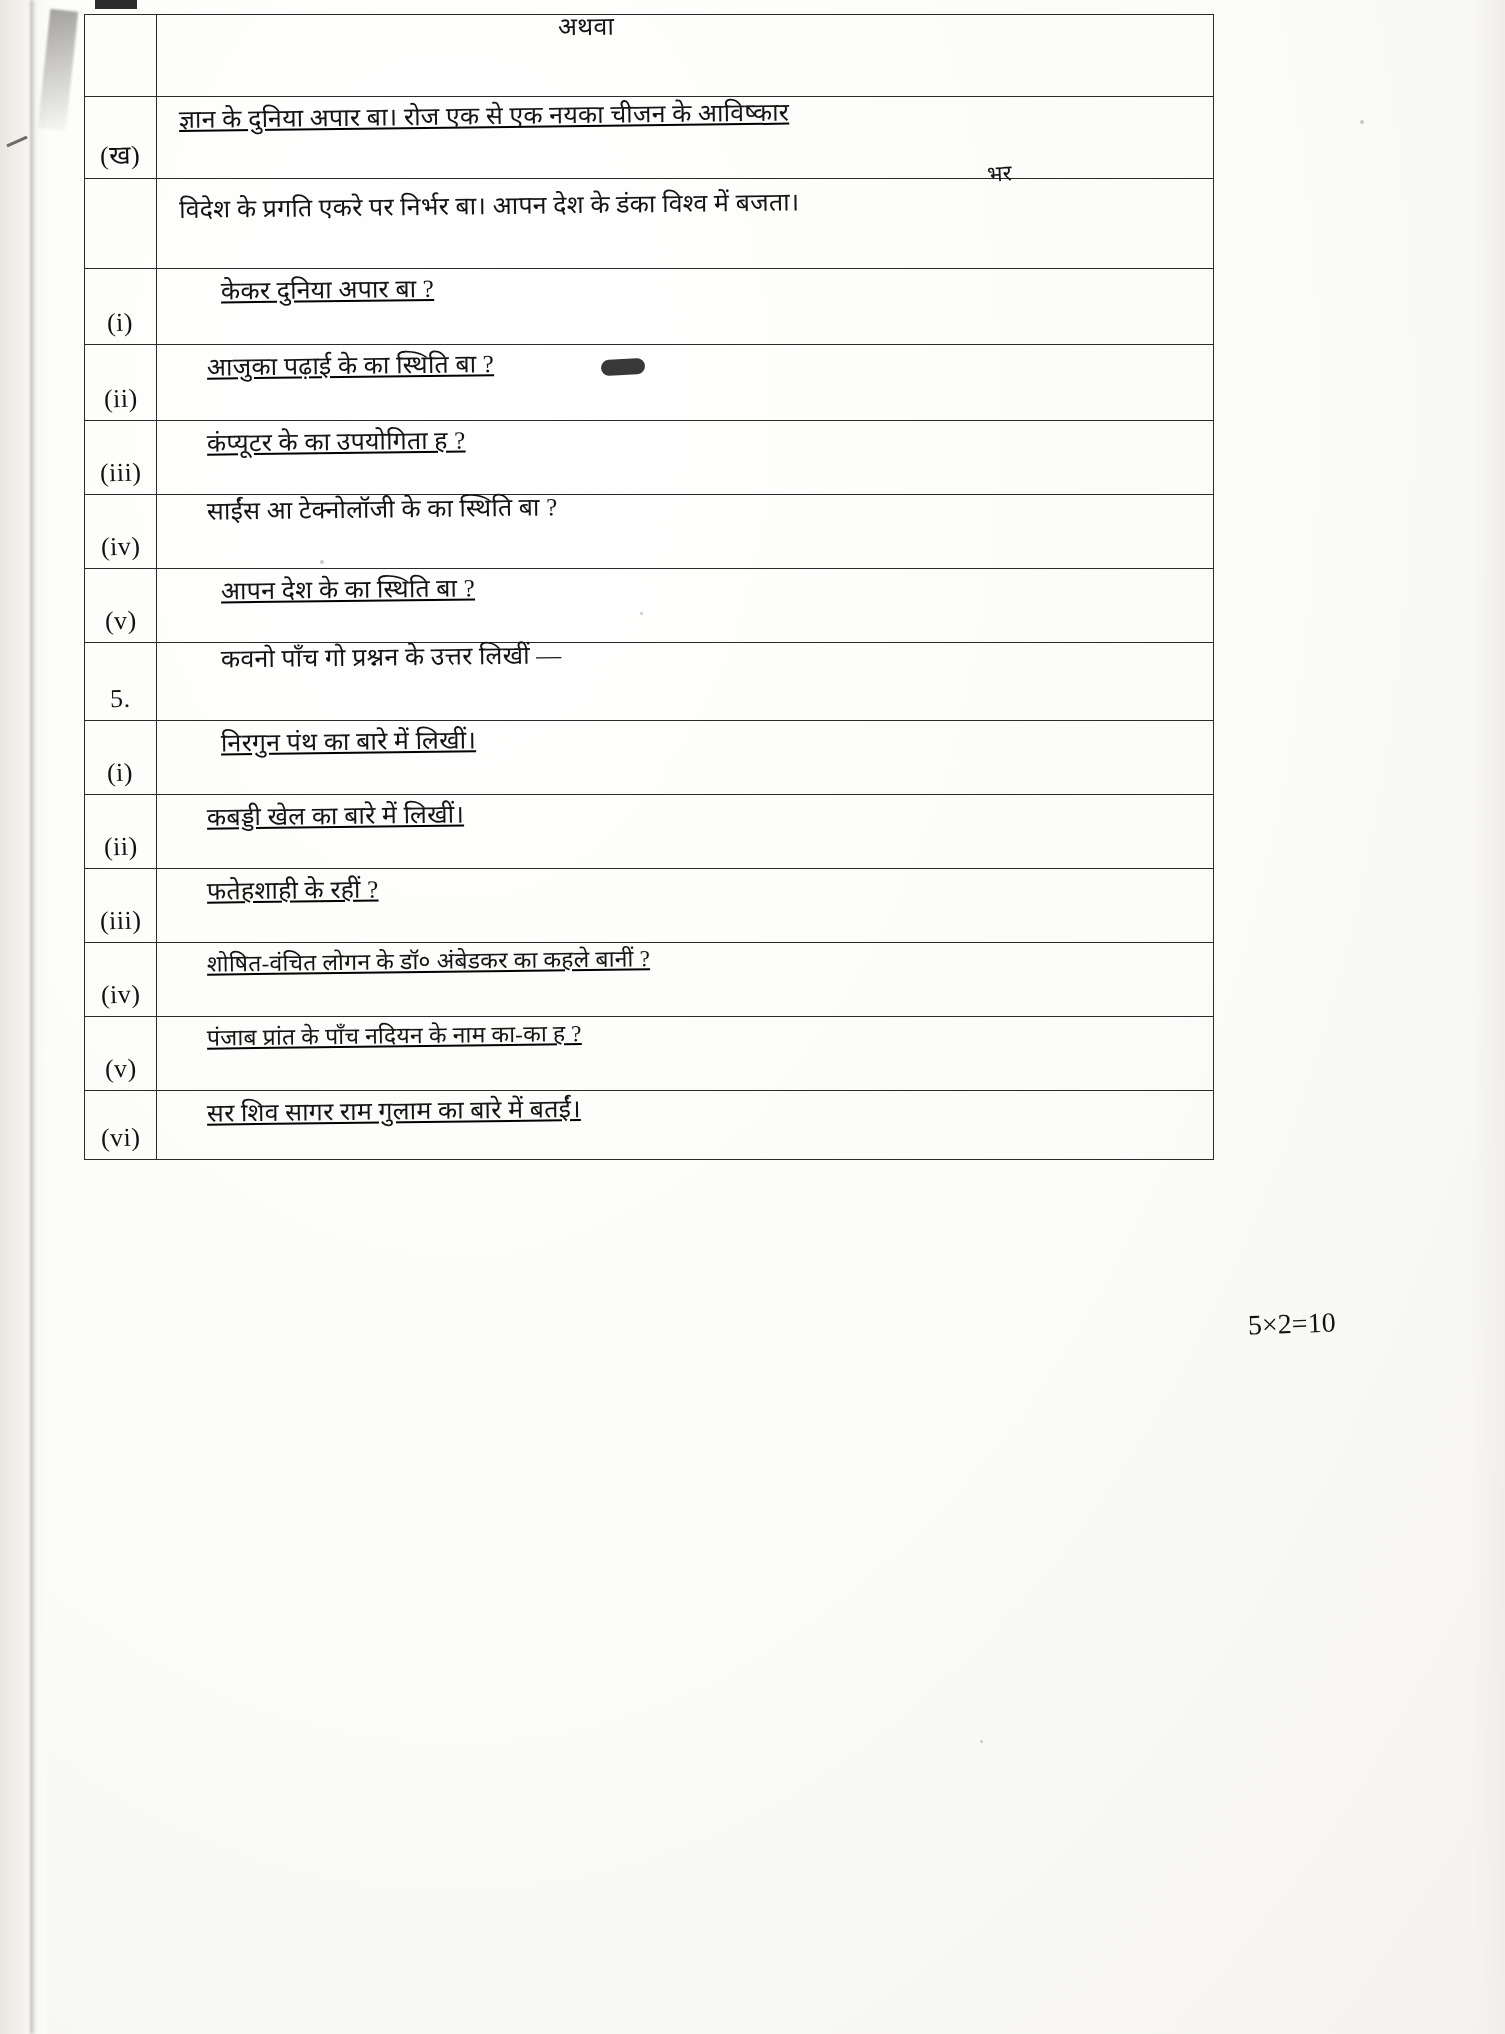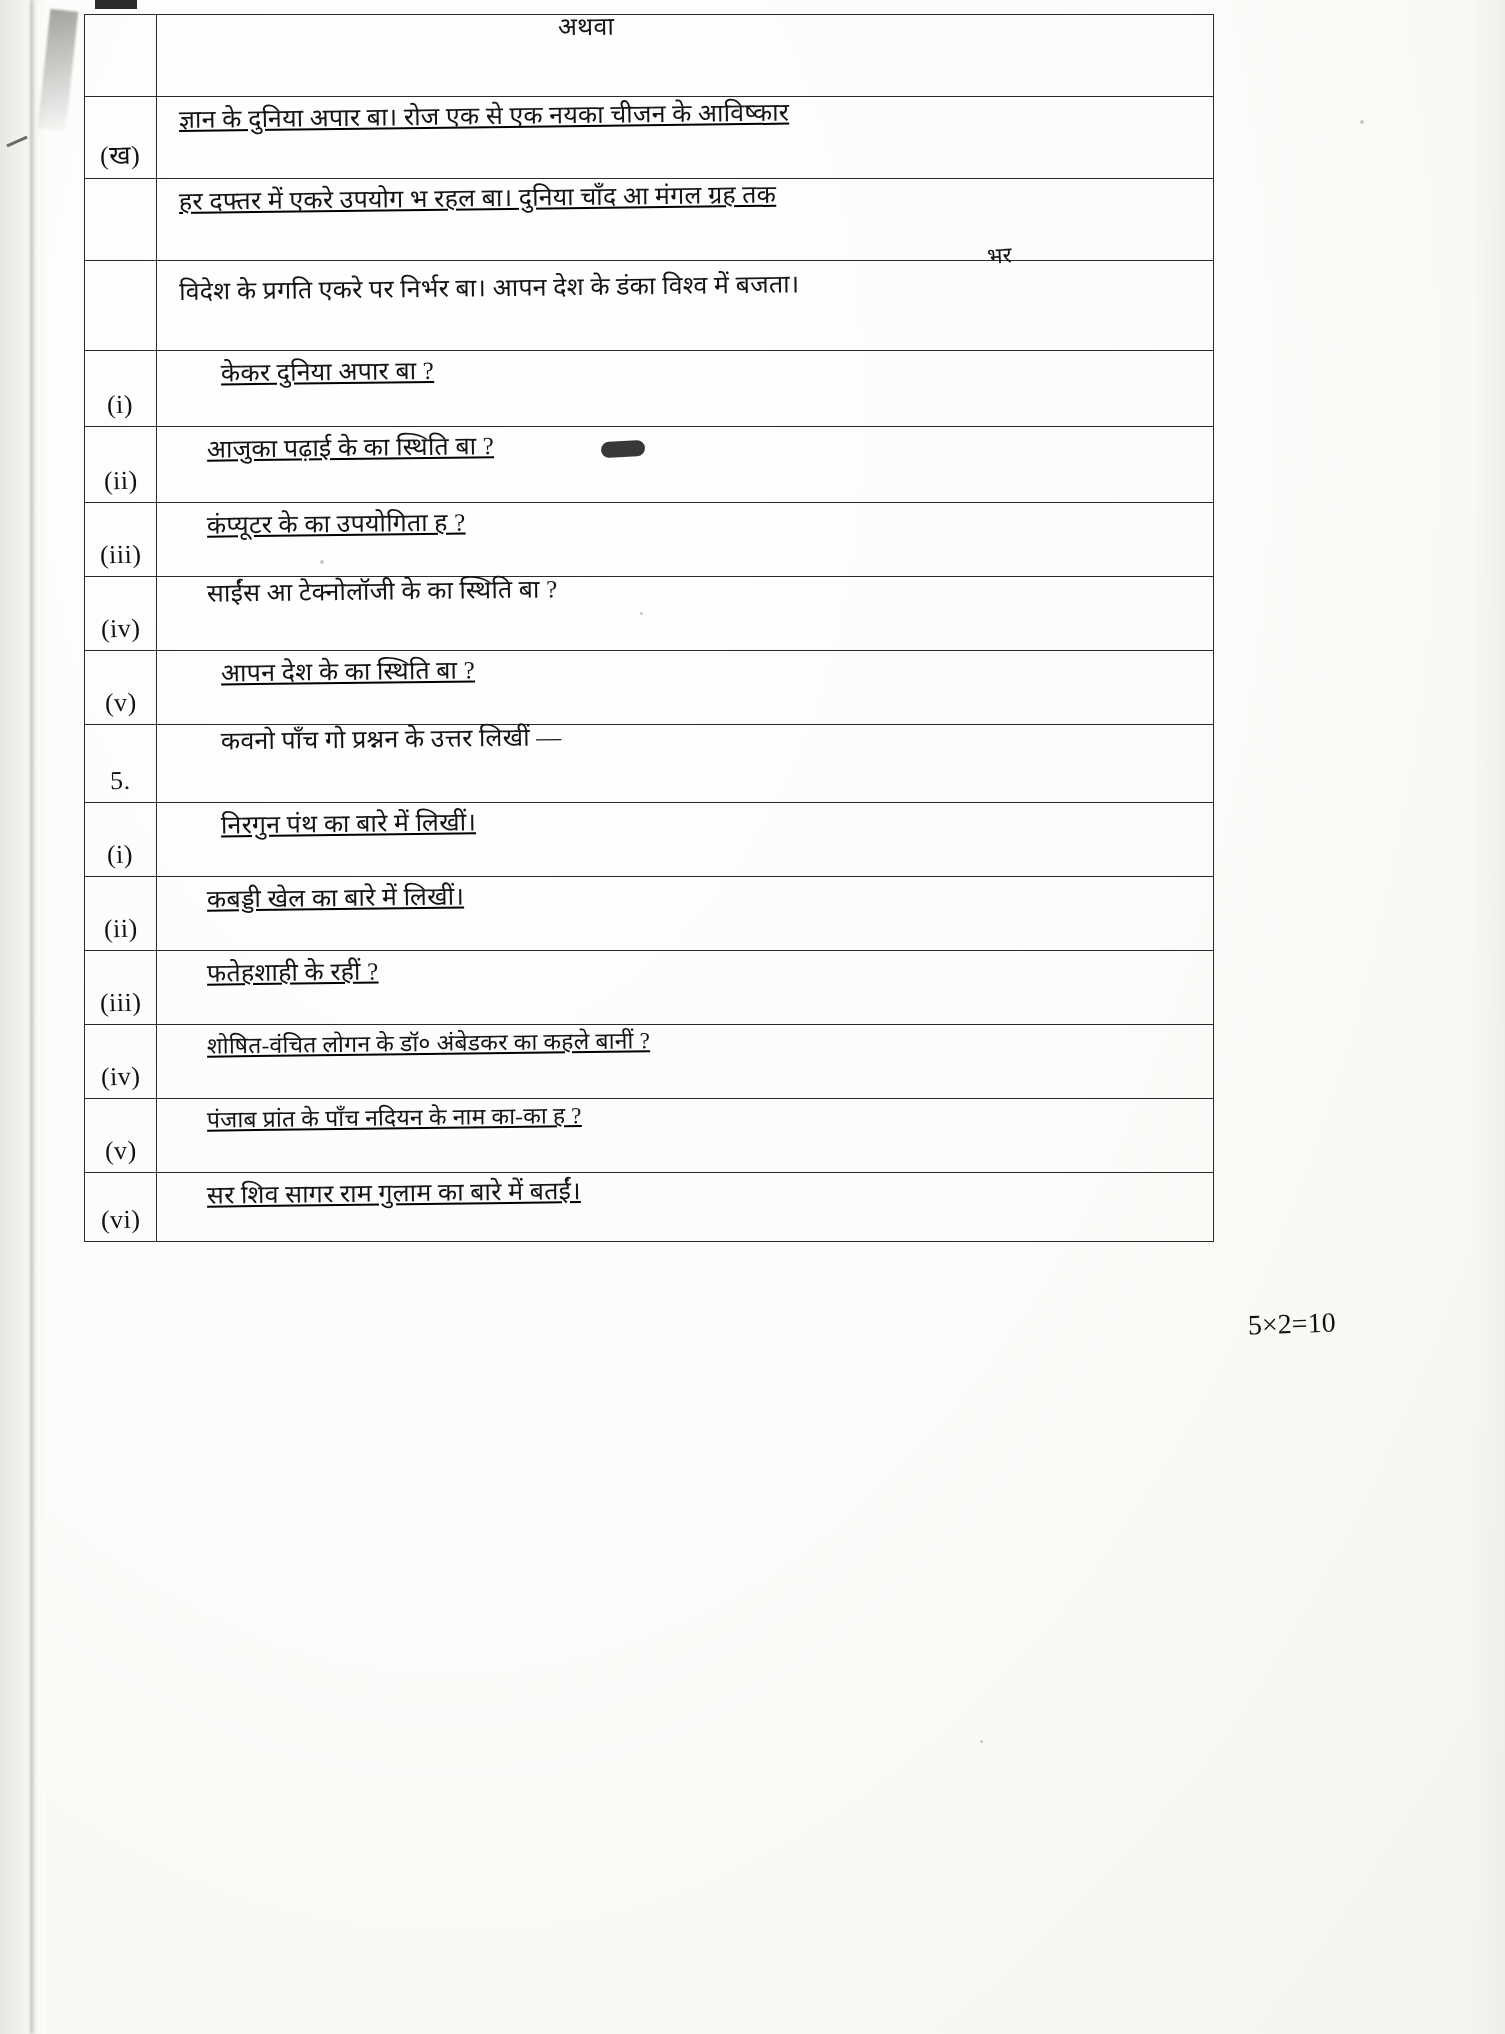--- a/index.html
+++ b/index.html
@@ -214,28 +214,20 @@
       <div class="num-cell">
         <span>(ख)</span>
       </div>
       <div class="text-cell pad-t10">
         <div class="hw">ज्ञान के दुनिया अपार बा। रोज एक से एक नयका चीजन के आविष्कार</div>
       </div>
     </div>
 
 
 
-    <div class="row r-h82">
-      <div class="num-cell">
-        <span></span>
-      </div>
-      <div class="text-cell pad-t10">
-        <div class="hw">हर दफ्तर में एकरे उपयोग भ रहल बा। दुनिया चाँद आ मंगल ग्रह तक</div>
-      </div>
-    </div>
 
 
     <div class="row r-h90">
       <div class="num-cell">
         <span></span>
       </div>
       <div class="text-cell pad-t4">
         <div class="insert-word" style="left:830px;top:-22px;">भर</div>
         <div class="hw" style="padding-top:14px;">विदेश के प्रगति एकरे पर निर्भर बा। आपन देश के डंका विश्व में बजता।</div>
       </div>

